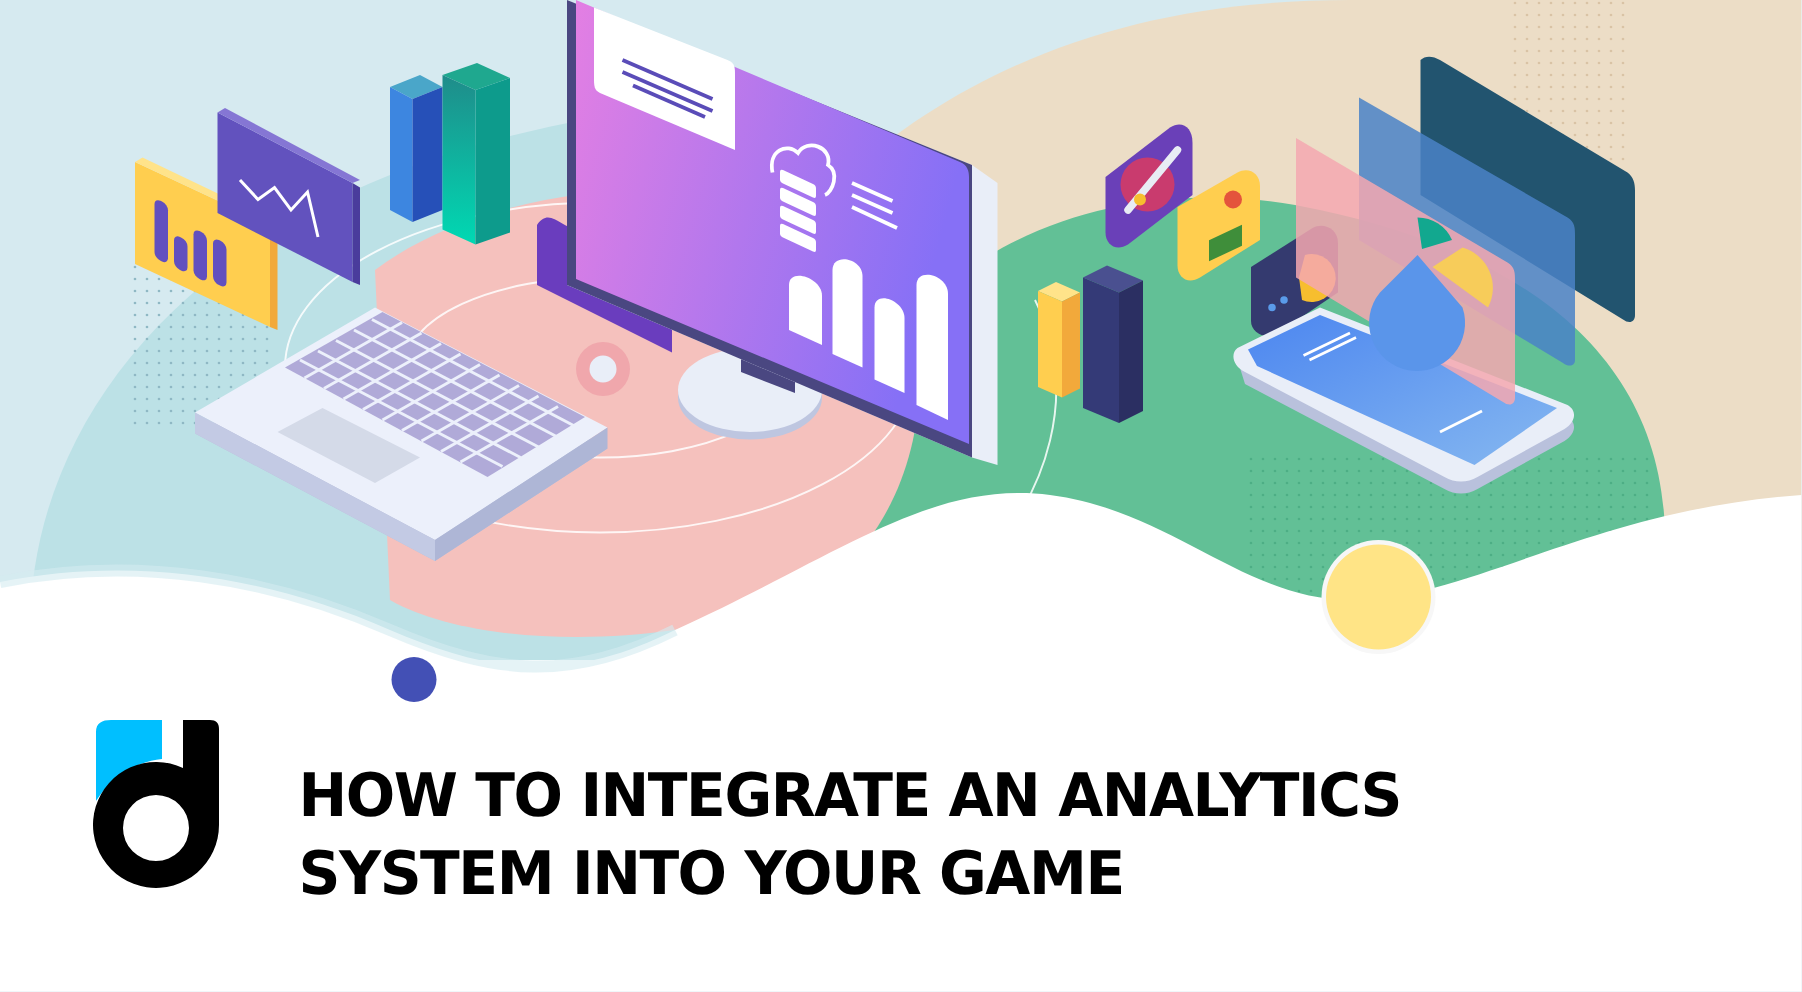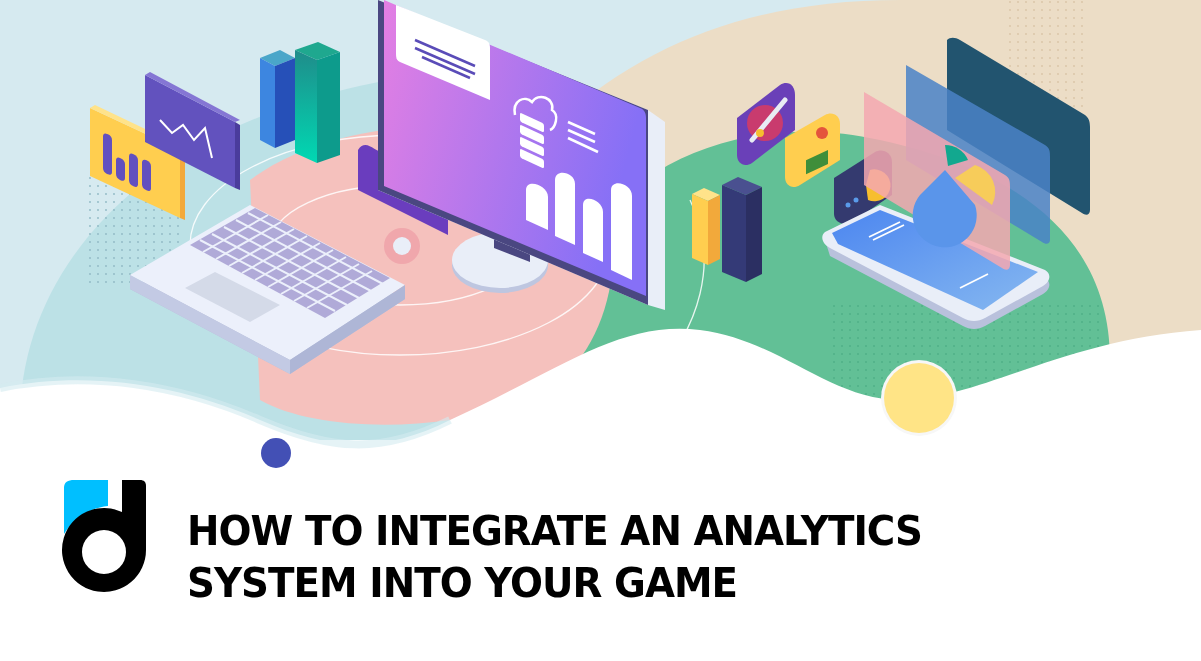--- a/index.html
+++ b/index.html
@@ -1,18 +1,18 @@
 <!DOCTYPE html>
 <html><head>
 <meta charset="utf-8">
 <style>
   html, body { margin: 0; padding: 0; }
   body { width: 1201px; height: 661px; overflow: hidden; background: #ffffff; position: relative; font-family: "Liberation Sans", sans-serif; }
   .scene { position: absolute; left: 0; top: 0; width: 1201px; height: 661px; }
-  .title-block { position: absolute; left: 187px; top: 505px; }
+  .title-block { position: absolute; left: 199px; top: 505px; }
   .title-line { display: block; font-family: "DejaVu Sans", sans-serif; font-weight: bold; font-size: 40px; line-height: 52px; letter-spacing: -1px; color: #000; white-space: nowrap; transform: scaleX(0.97); transform-origin: left center; }
   .logo { position: absolute; left: 60px; top: 478px; width: 90px; height: 115px; }
 </style>
 </head>
 <body>
 
 <svg class="scene" viewBox="0 0 1201 661" xmlns="http://www.w3.org/2000/svg">
   <defs>
     <linearGradient id="screenGrad" x1="0" y1="0" x2="1" y2="0.3">
       <stop offset="0" stop-color="#E37FE3"></stop>

